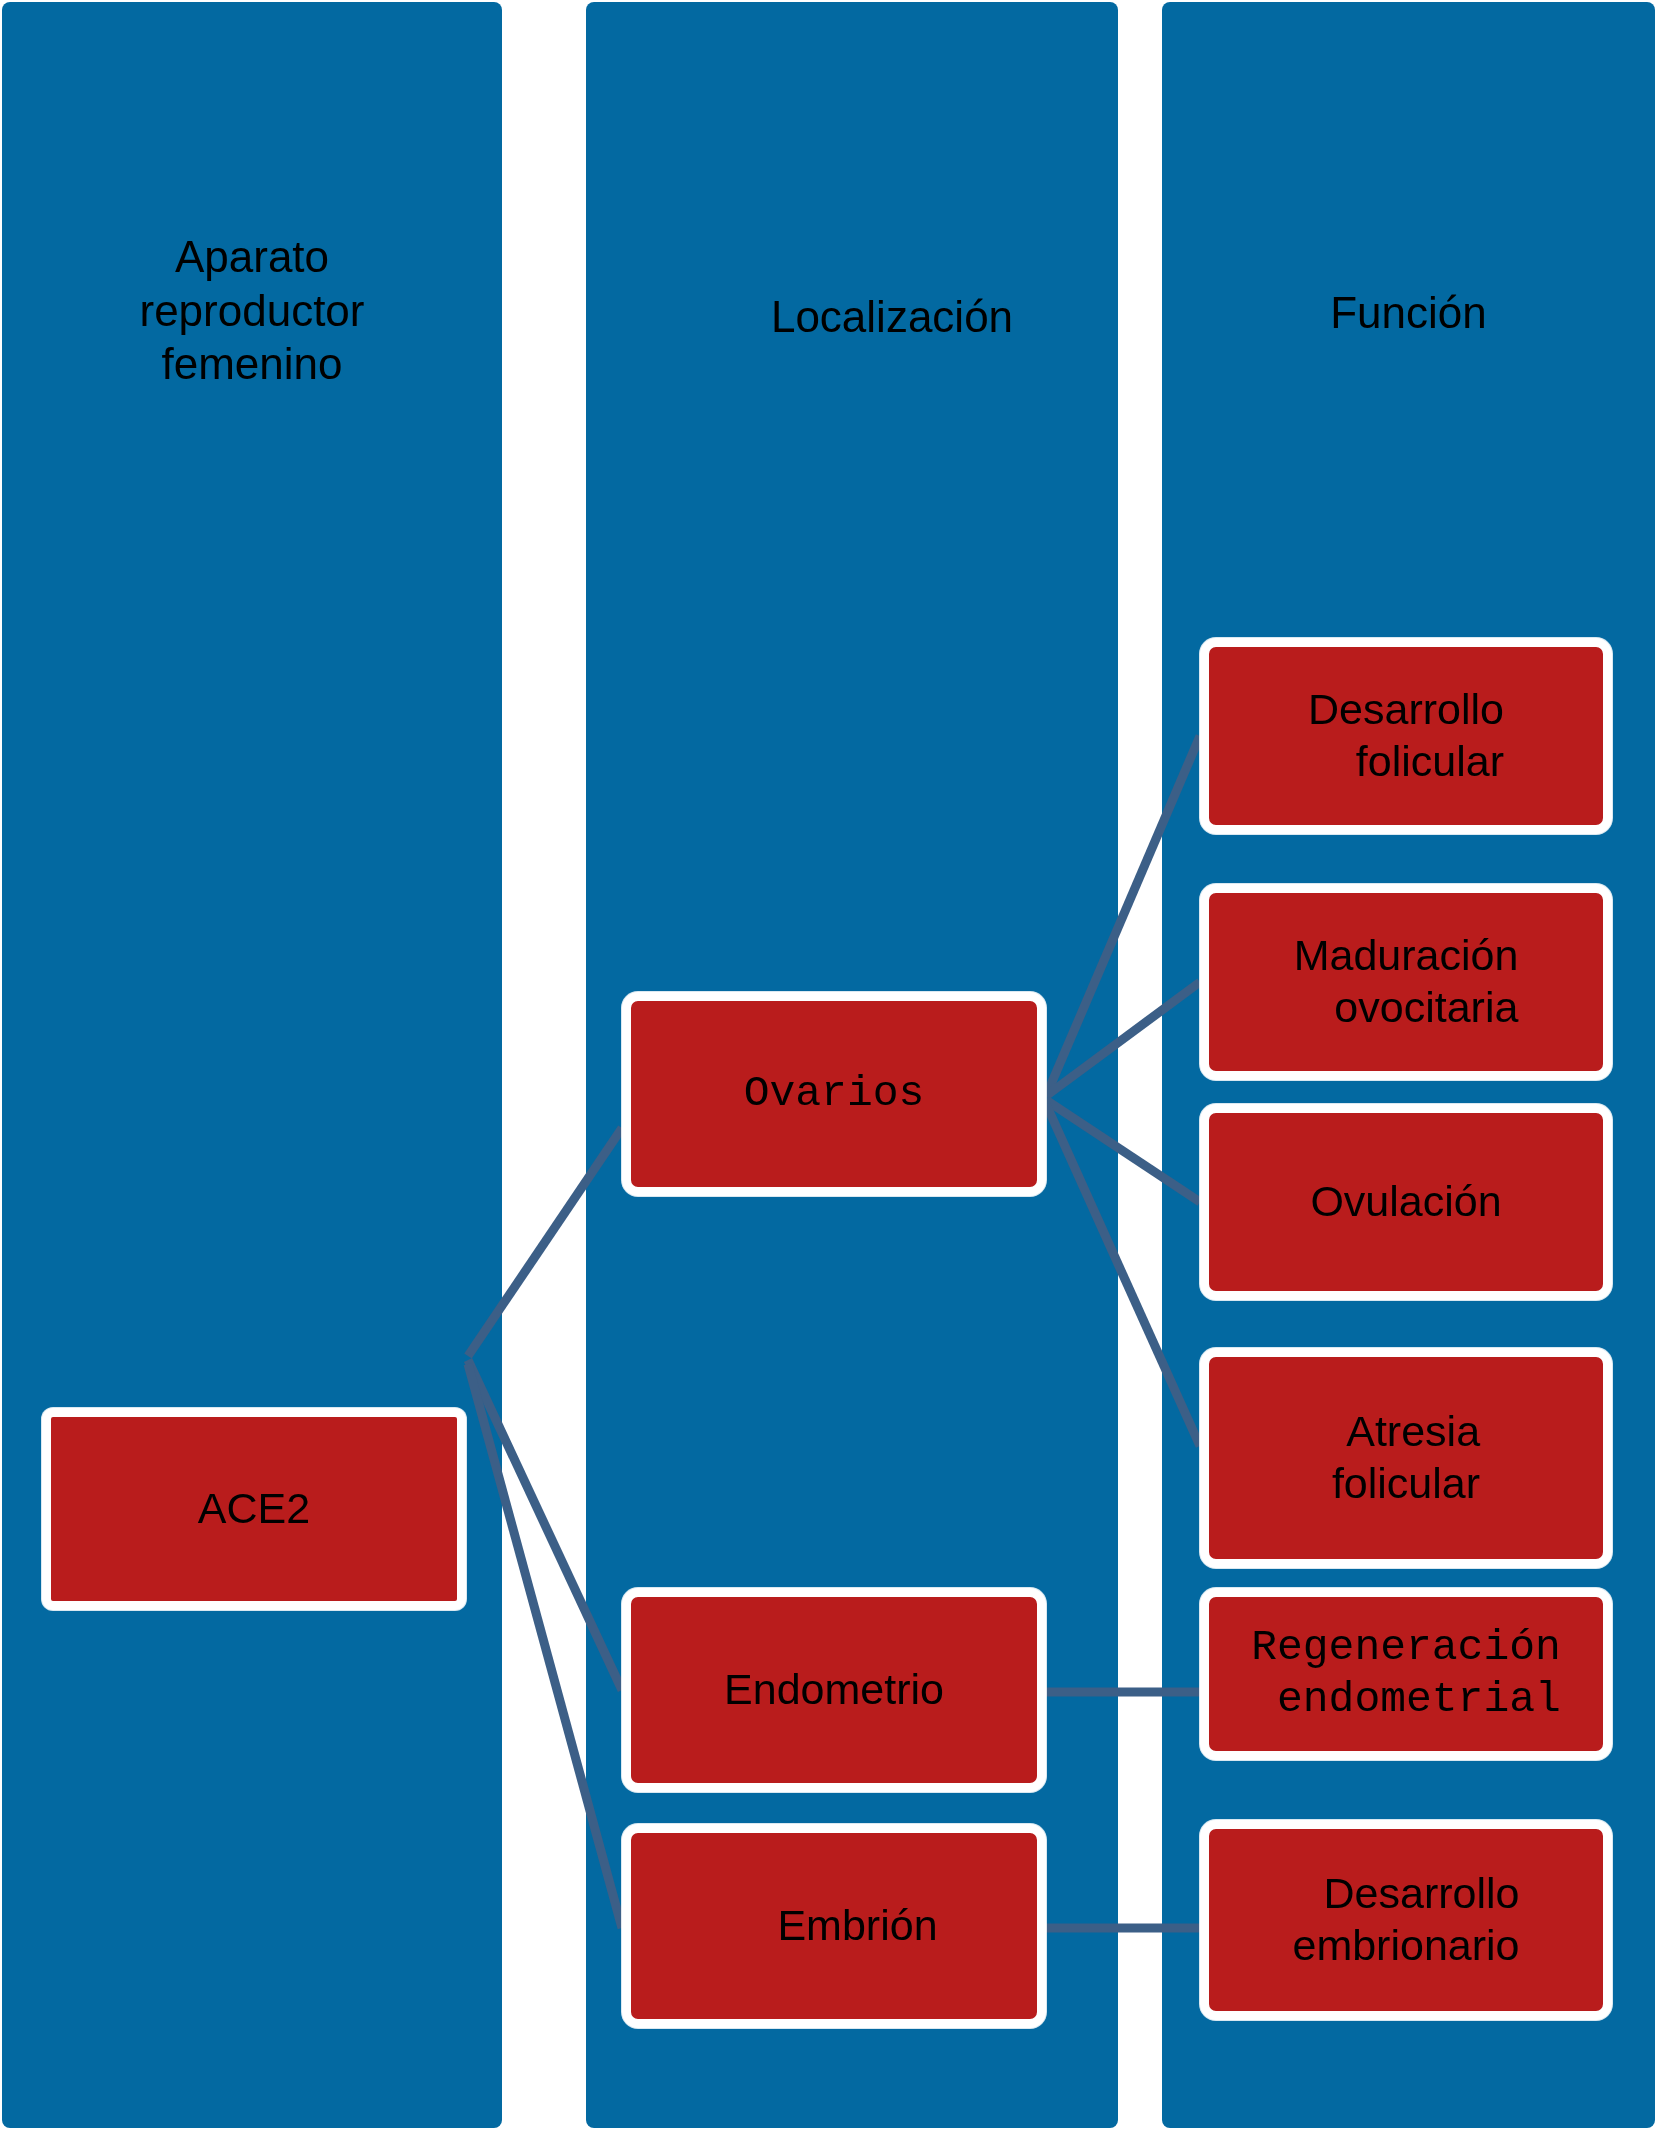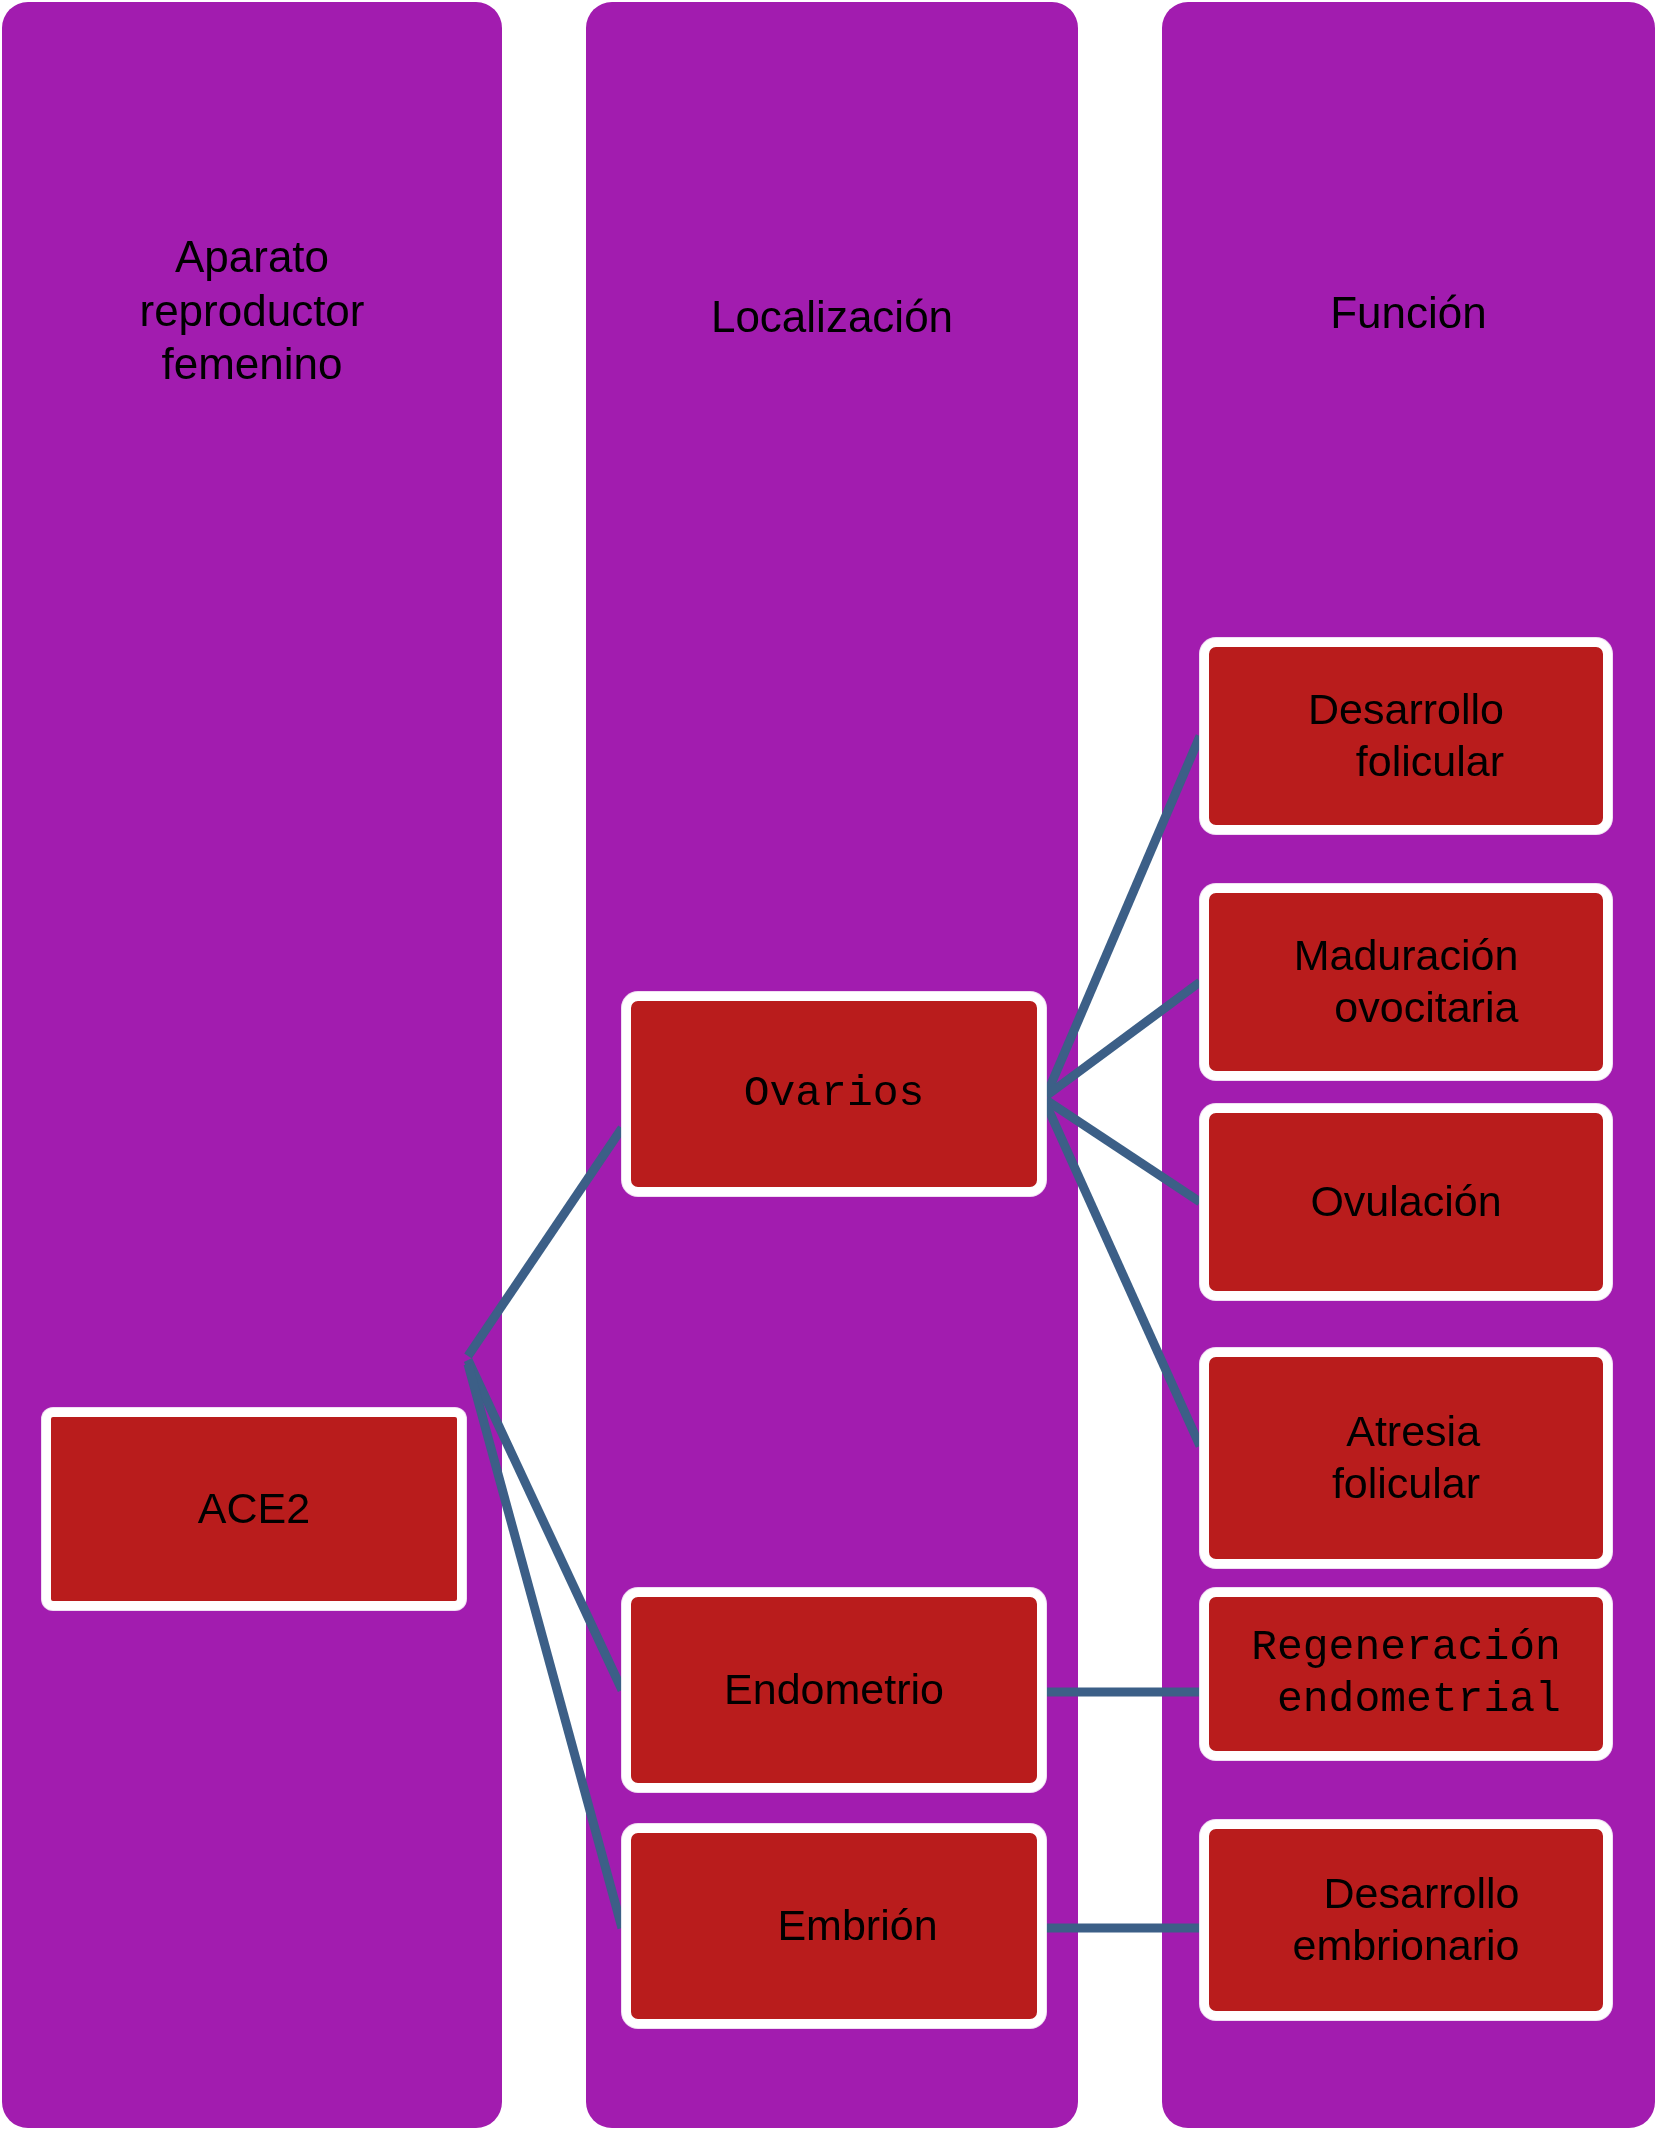--- a/index.html
+++ b/index.html
@@ -12,25 +12,25 @@
     width: 1667px;
     height: 2130px;
     background: #ffffff;
     font-family: "Liberation Sans", sans-serif;
     overflow: hidden;
   }
 
   
   .column-panel {
     position: absolute;
-    background: #a21caf;
-    border-radius: 26px;
+    background: #0369a1;
+    border-radius: 8px;
   }
   #col-aparato { left: 2px;    top: 2px; width: 500px; height: 2126px; }
-  #col-localizacion { left: 586px;  top: 2px; width: 492px; height: 2126px; }
+  #col-localizacion { left: 586px;  top: 2px; width: 492px; height: 2126px; padding-left: 40px; }
   #col-funcion { left: 1162px; top: 2px; width: 493px; height: 2126px; }
 
   .column-title {
     position: absolute;
     width: 100%;
     text-align: center;
     color: #000000;
     font-size: 44px;
     line-height: 1.22;
     font-weight: normal;

